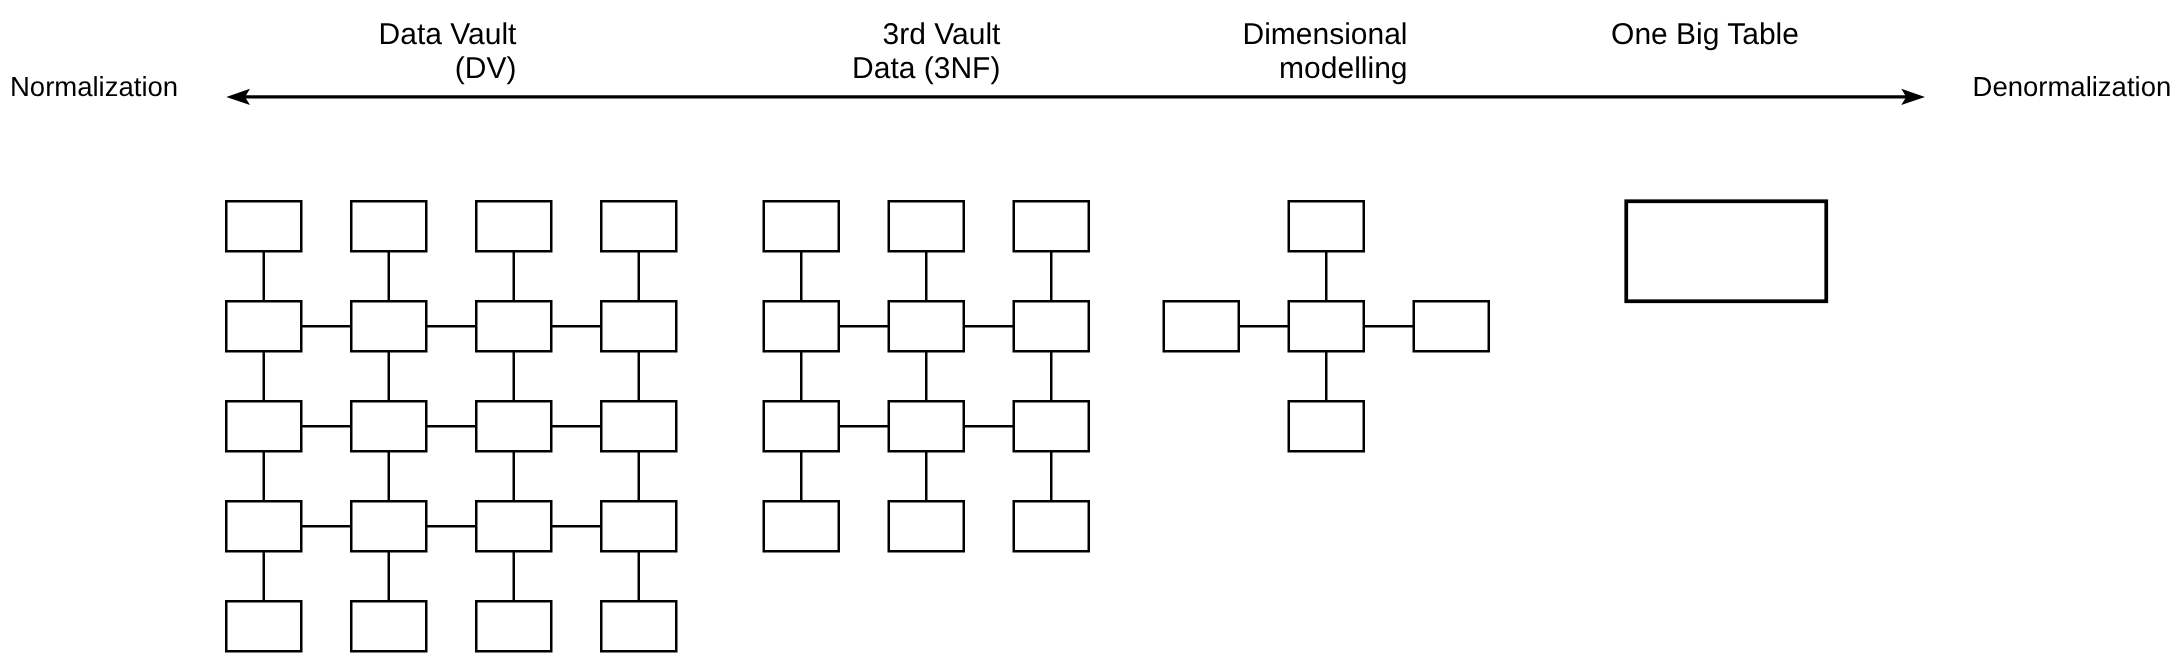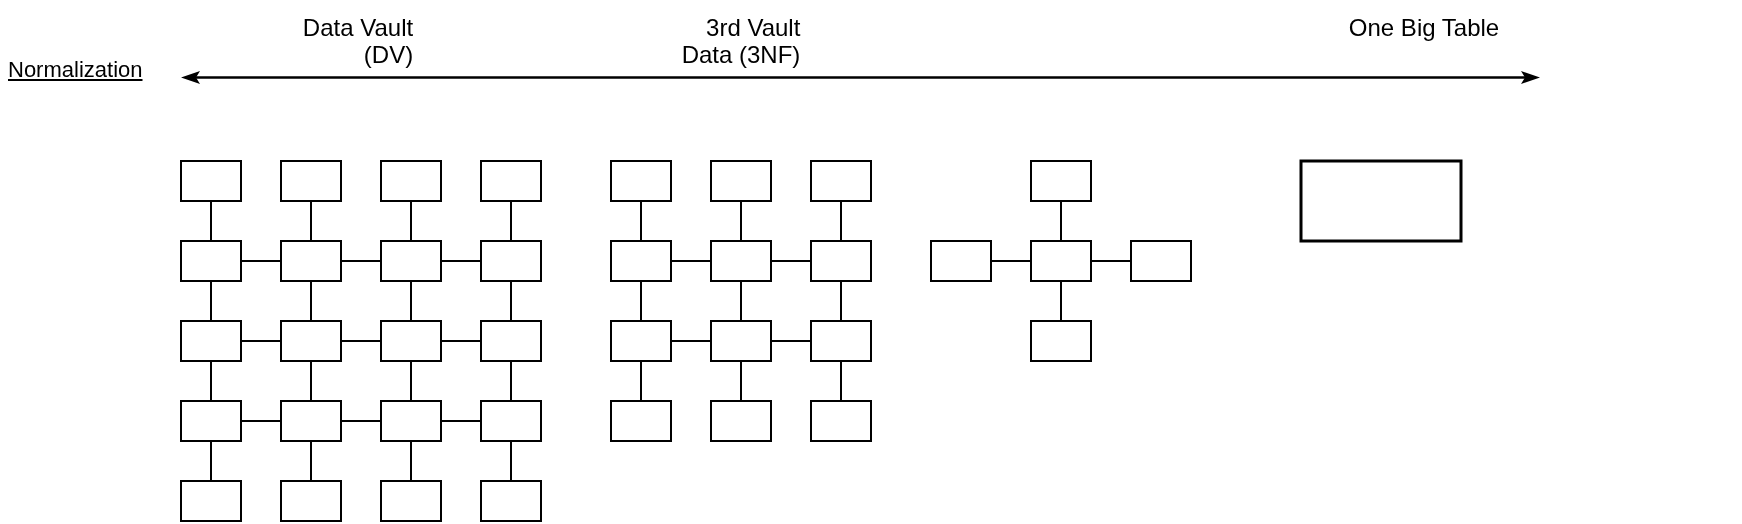--- a/index.html
+++ b/index.html
@@ -22,30 +22,30 @@
     transform: translateX(-50%);
     text-align: right;
     font-size: 24px;
     line-height: 27px;
     white-space: nowrap;
     margin-top: 12px;
   }
   .hdr-0 { left: 358px; }
   .hdr-1 { left: 741px; }
   .hdr-2 { left: 1060px; }
-  .hdr-3 { left: 1424px; }
+  .hdr-3 { left: 1364px; }
   .axis-label {
     position: absolute;
     top: 56px;
     height: 27px;
     line-height: 27px;
     font-size: 22px;
     white-space: nowrap;
   }
-  .axis-label.left  { left: 8px; text-decoration: underline; }
+  .axis-label.left  { left: 8px; }
   .axis-label.right { right: 5px; }
   #diagram-svg {
     position: absolute;
     left: 0;
     top: 0;
     display: block;
   }
 </style>
 </head>
 <body>
@@ -55,26 +55,31 @@
   <div class="hdr hdr-0">
     <div>Data Vault</div>
     <div>(DV)</div>
   </div>
 
   <div class="hdr hdr-1">
     <div>3rd Vault</div>
     <div>Data (3NF)</div>
   </div>
 
+  <div class="hdr hdr-2">
+    <div>Dimensional</div>
+    <div>modelling</div>
+  </div>
 
   <div class="hdr hdr-3">
     <div>One Big Table</div>
   </div>
 
   <div class="axis-label left">Normalization</div>
+  <div class="axis-label right">Denormalization</div>
 
   <svg id="diagram-svg" width="1742" height="524" xmlns="http://www.w3.org/2000/svg">
       <line x1="196" y1="77.5" x2="1525" y2="77.5" stroke="#000000" stroke-width="2.5"></line>
       <polygon points="181,77.5 200,71 196,77.5 200,84" fill="#000000"></polygon>
       <polygon points="1540,77.5 1521,71 1525,77.5 1521,84" fill="#000000"></polygon>
       <line x1="211" y1="181" x2="211" y2="261" stroke="#000000" stroke-width="2"></line>
       <line x1="211" y1="261" x2="211" y2="341" stroke="#000000" stroke-width="2"></line>
       <line x1="211" y1="341" x2="211" y2="421" stroke="#000000" stroke-width="2"></line>
       <line x1="211" y1="421" x2="211" y2="501" stroke="#000000" stroke-width="2"></line>
       <line x1="311" y1="181" x2="311" y2="261" stroke="#000000" stroke-width="2"></line>

